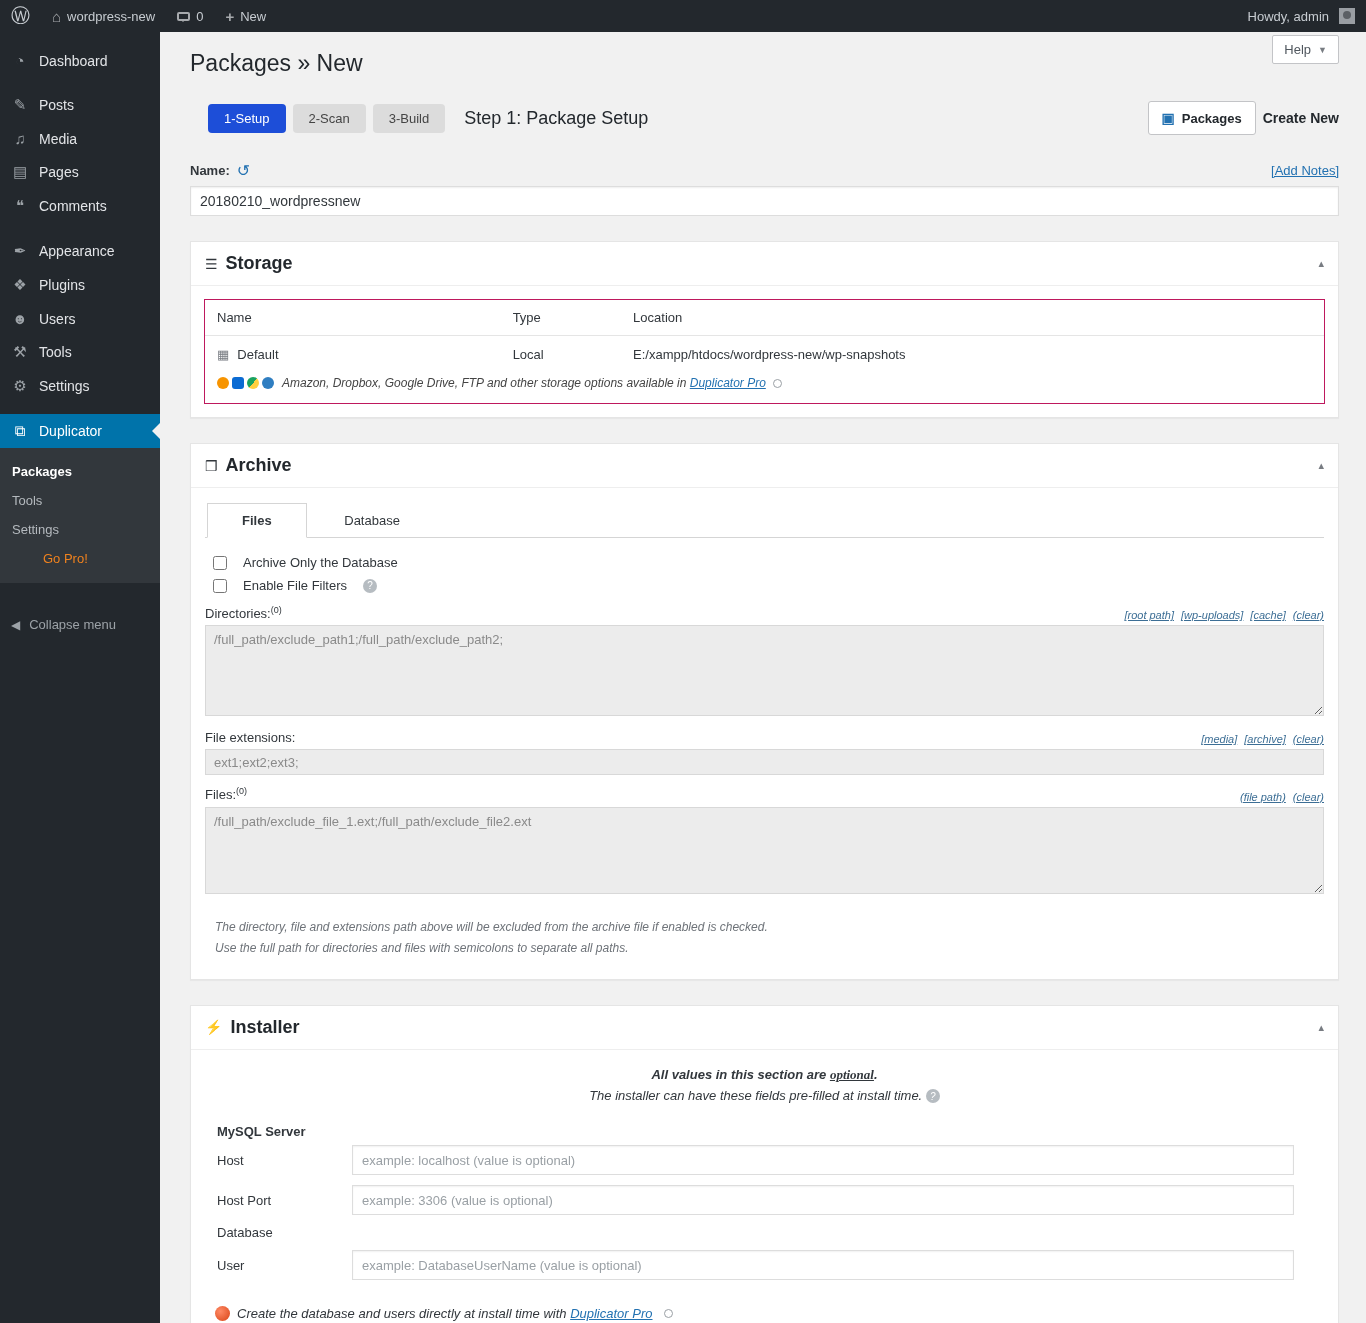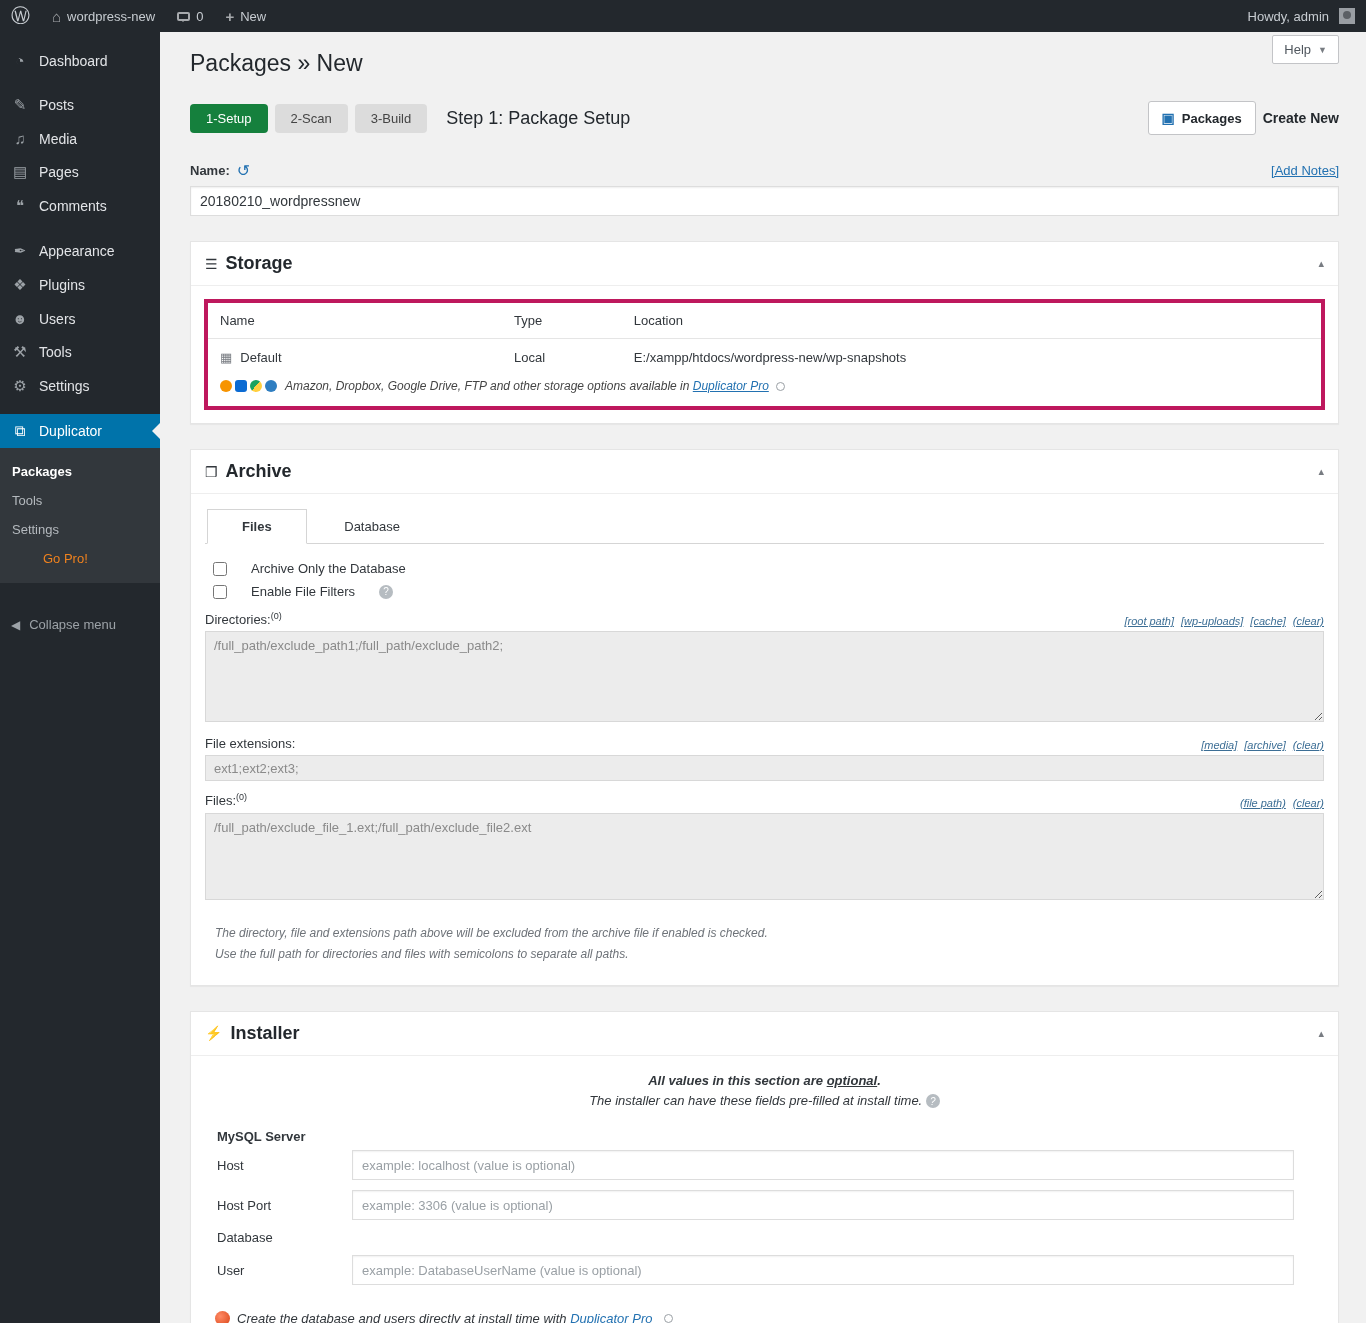--- a/index.html
+++ b/index.html
@@ -33,79 +33,79 @@
   .submenu-item.gopro { color: #f0821e; margin-left: 31px; }
   .collapse { margin-top: 26px; display: flex; align-items: center; gap: 9px; padding: 8px 11px; color: #9ca2a7; font-size: 13px; cursor: pointer; }
   .collapse .mi { font-size: 12px; }
   
   .main { flex: 1; padding: 0 27px 30px 30px; position: relative; }
   .help-tab { position: absolute; top: 3px; right: 27px; background: #fff; border: 1px solid #c3c4c7; border-radius: 2px; padding: 6px 11px; color: #50575e; display: flex; align-items: center; gap: 7px; cursor: pointer; }
   .help-caret { font-size: 9px; color: #787c82; }
   h1.page-title { font-size: 23px; font-weight: 400; color: #23282d; margin: 18px 0 0; }
   .toolbar { display: flex; align-items: center; margin-top: 24px; }
   .step-tab { padding: 7px 16px; border-radius: 4px; margin-right: 7px; background: #dcdcdc; color: #444; cursor: pointer; }
-  .step-tab.active { background: #15803d; color: #fff; }
+  .step-tab.active { background: #1d4ed8; color: #fff; margin-left: 18px; }
   .step-title { margin-left: 12px; font-size: 18px; color: #23282d; }
   .toolbar-spacer { flex: 1; }
   .packages-btn { display: flex; align-items: center; gap: 7px; background: #fff; border: 1px solid #c3c4c7; border-radius: 3px; padding: 8px 13px; font-size: 13px; font-weight: bold; color: #23282d; cursor: pointer; font-family: inherit; }
   .pk-ico { color: #2271b1; font-size: 14px; }
   .create-new { font-weight: bold; font-size: 14px; margin-left: 7px; color: #23282d; }
   .name-row { display: flex; justify-content: space-between; align-items: center; margin-top: 26px; }
   .name-label { font-weight: bold; display: flex; align-items: center; gap: 7px; }
   .undo { color: #2271b1; font-size: 16px; cursor: pointer; font-weight: normal; }
   a.link { color: #2271b1; text-decoration: underline; cursor: pointer; }
   .name-input { width: 100%; margin-top: 6px; height: 30px; border: 1px solid #ddd; box-shadow: inset 0 1px 2px rgba(0,0,0,.07); padding: 4px 9px; font-size: 14px; color: #32373c; font-family: inherit; background: #fff; }
   
   .metabox { background: #fff; border: 1px solid #e5e5e5; box-shadow: 0 1px 1px rgba(0,0,0,.04); margin-top: 25px; }
   .mb-header { display: flex; align-items: center; gap: 8px; padding: 11px 14px; border-bottom: 1px solid #eee; cursor: pointer; }
   .mb-ico { color: #32373c; font-size: 14px; }
   .mb-title { font-weight: bold; font-size: 18px; color: #23282d; }
   .mb-toggle { margin-left: auto; color: #787c82; font-size: 11px; cursor: pointer; }
   
   .mb-body-storage { padding: 13px; }
-  .storage-box { border: 4px solid #be185d; }
+  .storage-box { border: 1px solid #be185d; }
   .st-head { display: flex; padding: 10px 12px; border-bottom: 1px solid #e5e5e5; color: #32373c; }
   .st-row { display: flex; align-items: center; padding: 11px 12px 7px; }
   .st-c1 { width: 27%; display: flex; align-items: center; gap: 8px; }
   .st-c2 { width: 11%; }
   .st-c3 { flex: 1; }
   .row-ico { color: #787c82; font-size: 13px; }
   .st-note { display: flex; align-items: center; gap: 3px; padding: 7px 12px 13px; font-size: 12px; color: #444; }
   .st-note em { margin-left: 5px; }
   .mini { width: 12px; height: 12px; border-radius: 50%; display: inline-block; }
   .mini.amazon { background: #f79400; }
   .mini.dropbox { background: #0b6bd3; border-radius: 3px; }
   .mini.gdrive { background: linear-gradient(135deg, #1aa260 50%, #ffcf3f 50%); }
   .mini.globe { background: #2f7ec1; }
   .bulb { width: 9px; height: 9px; border: 1px solid #9aa0a5; border-radius: 50%; display: inline-block; margin-left: 4px; }
   
   .mb-body-archive { padding: 14px 14px 20px; }
   .arc-tabs { border-bottom: 1px solid #d5d5d5; padding-left: 2px; }
   .arc-tab { display: inline-block; padding: 9px 34px; color: #32373c; cursor: pointer; position: relative; top: 1px; }
   .arc-tab.active { background: #fff; border: 1px solid #d5d5d5; border-bottom: 1px solid #fff; font-weight: bold; }
   .checks { margin: 17px 0 0 8px; }
-  .check-row { display: flex; align-items: center; gap: 24px; margin-bottom: 8px; cursor: pointer; }
+  .check-row { display: flex; align-items: center; gap: 16px; margin-bottom: 8px; cursor: pointer; }
   .check-row input { width: 14px; height: 14px; margin: 0; cursor: pointer; }
   .qmark { width: 14px; height: 14px; border-radius: 50%; background: #b6bcc1; color: #fff; font-size: 10px; display: inline-flex; align-items: center; justify-content: center; flex-shrink: 0; }
   .filters { margin: 12px 0 0; }
   .f-row { display: flex; justify-content: space-between; align-items: flex-end; margin: 11px 0 4px; }
   .f-label { color: #32373c; }
   .f-label sup { font-size: 9px; }
   .f-links { display: flex; gap: 7px; font-size: 11px; font-style: italic; }
   .f-links a { color: #3c6e95; text-decoration: underline; cursor: pointer; }
   textarea.filter, input.filter { width: 100%; background: #ececec; border: 1px solid #d8d8d8; color: #8a8a8a; font-family: "Liberation Sans", sans-serif; font-size: 13px; padding: 6px 8px; resize: vertical; }
   textarea.t1 { height: 91px; }
   textarea.t2 { height: 87px; }
   input.filter { height: 26px; padding: 3px 8px; }
   .arc-notes { margin: 20px 0 0 10px; font-size: 12px; font-style: italic; color: #6e7379; line-height: 1.75; }
   
   .mb-body-installer { padding: 8px 16px 24px; }
   .center-note { text-align: center; font-style: italic; margin-top: 9px; }
   .center-note.line1 { font-weight: bold; }
-  .center-note .opt { text-decoration: underline; }
+  .center-note .opt { text-decoration: underline; font-family: Liberation Serif, serif; }
   .center-note.line2 { margin-top: 5px; font-weight: normal; }
   .mysql-h { font-weight: bold; margin: 21px 0 6px 10px; }
   .field-row { display: flex; align-items: center; margin: 0 28px 10px 10px; }
   .field-label { width: 135px; color: #32373c; }
   .field-input { flex: 1; height: 30px; border: 1px solid #ddd; box-shadow: inset 0 1px 2px rgba(0,0,0,.06); padding: 4px 9px; font-size: 13px; color: #32373c; font-family: inherit; background: #fff; }
   .field-input::placeholder { color: #9aa0a5; opacity: 1; }
   .pro-note { display: flex; align-items: center; gap: 7px; margin: 26px 0 0 8px; font-style: italic; color: #32373c; }
   .pro-ico { width: 15px; height: 15px; border-radius: 50%; background: radial-gradient(circle at 35% 35%, #ff8a65, #d84315); flex-shrink: 0; }
 </style>
 </head>

